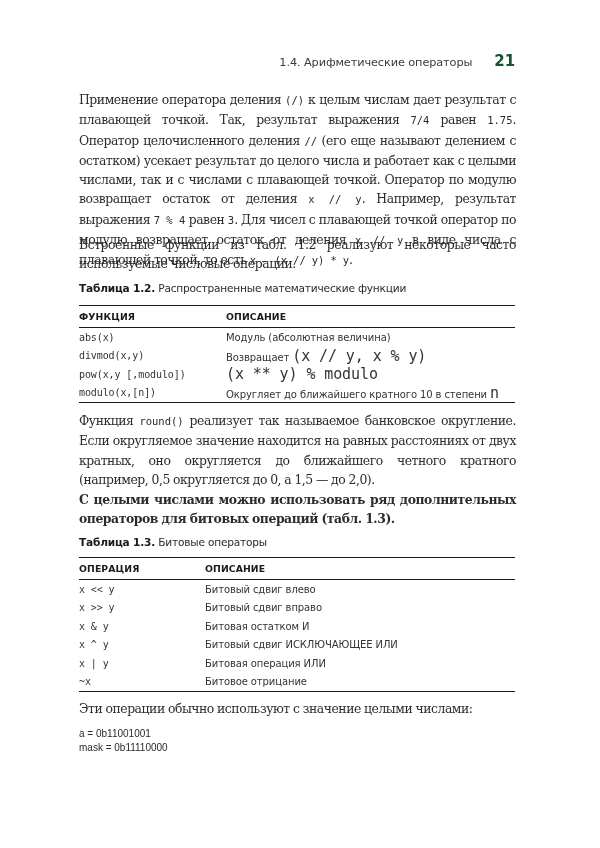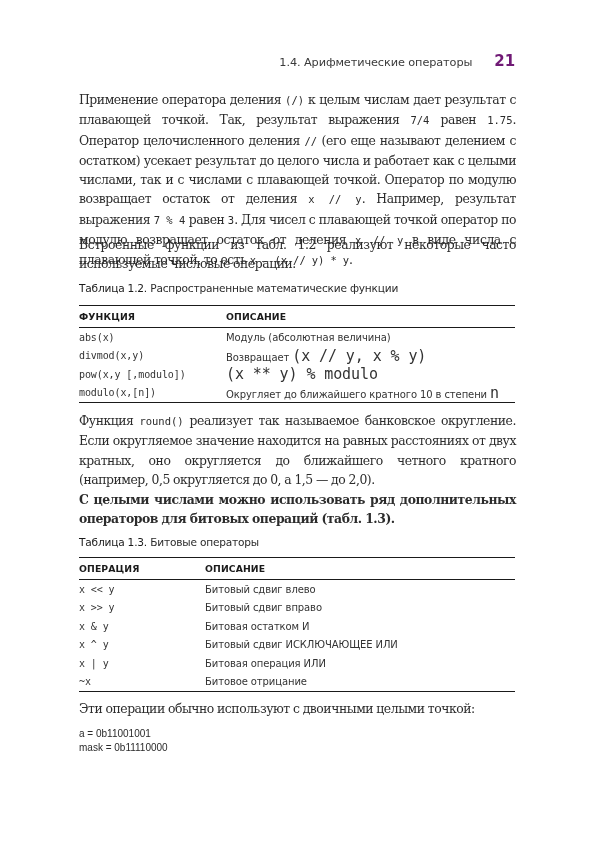--- a/index.html
+++ b/index.html
@@ -1,27 +1,27 @@
 <!DOCTYPE html>
 <html><head>
   <meta charset="utf-8">
   <style>
     html, body { margin: 0; padding: 0; background: #ffffff; }
     body { width: 600px; height: 848px; position: relative; overflow: hidden; color: #2a2a2a; }
     .page { position: absolute; left: 0; top: 0; width: 600px; height: 848px; }
 
     .running-head { position: absolute; top: 52px; left: 79px; width: 436px; text-align: right; font-family: "DejaVu Sans", sans-serif; font-size: 11.3px; color: #3a3a3a; letter-spacing: -0.1px; }
     .running-head .section { margin-right: 22px; }
-    .running-head .pageno { font-weight: bold; font-size: 15px; color: #701a75; }
+    .running-head .pageno { font-weight: bold; font-size: 15px; color: #14532d; }
 
     .para { position: absolute; left: 79px; width: 437px; font-family: "DejaVu Serif", serif; font-size: 12.4px; line-height: 19.3px; color: #2c2c2c; text-align: justify; letter-spacing: -0.45px; word-spacing: -0.3px; }
     .mono { font-family: "DejaVu Sans Mono", monospace; font-size: 10.5px; letter-spacing: 0; color: #2a2a2a; }
 
     .caption { position: absolute; left: 79px; font-family: "DejaVu Sans", sans-serif; font-size: 10.6px; color: #2a2a2a; letter-spacing: -0.2px; }
-    .caption b { font-weight: normal; color: #1a1a1a; }
+    .caption b { font-weight: bold; color: #1a1a1a; }
 
     table.tbl { position: absolute; left: 79px; width: 436px; border-collapse: collapse; font-family: "DejaVu Sans", sans-serif; font-size: 10px; color: #333; }
     table.tbl th { text-align: left; font-weight: bold; font-size: 9.3px; color: #1a1a1a; padding: 0; height: 21px; border-top: 1.2px solid #1a1a1a; border-bottom: 1.2px solid #1a1a1a; letter-spacing: 0.1px; }
     table.tbl td { padding: 0; height: 18.5px; vertical-align: middle; letter-spacing: -0.1px; }
     table.tbl tr:last-child td { border-bottom: 1.2px solid #1a1a1a; }
     table.tbl td.code { font-family: "DejaVu Sans Mono", monospace; font-size: 10px; color: #333; }
     table.tbl .inl { font-family: "DejaVu Sans Mono", monospace; font-size: 15px; }
 
     .code-block { position: absolute; left: 79px; top: 727px; font-family: Liberation Sans, sans-serif; font-size: 10px; line-height: 14.2px; color: #2a2a2a; white-space: pre; margin: 0; }
   </style>
@@ -117,17 +117,17 @@
         <td class="code">x | y</td>
         <td>Битовая операция ИЛИ</td>
       </tr>
       <tr>
         <td class="code">~x</td>
         <td>Битовое отрицание</td>
       </tr>
     </tbody>
   </table>
 
-  <p class="para" style="top:699px; margin:0;">Эти операции обычно используют с двоичными целыми точкой:</p>
+  <p class="para" style="top:699px; margin:0;">Эти операции обычно используют с значение целыми числами:</p>
 
   <div class="code-block"><div>a = 0b11001001</div><div>mask = 0b11110000</div></div>
 
 </div>
 
 </body></html>

